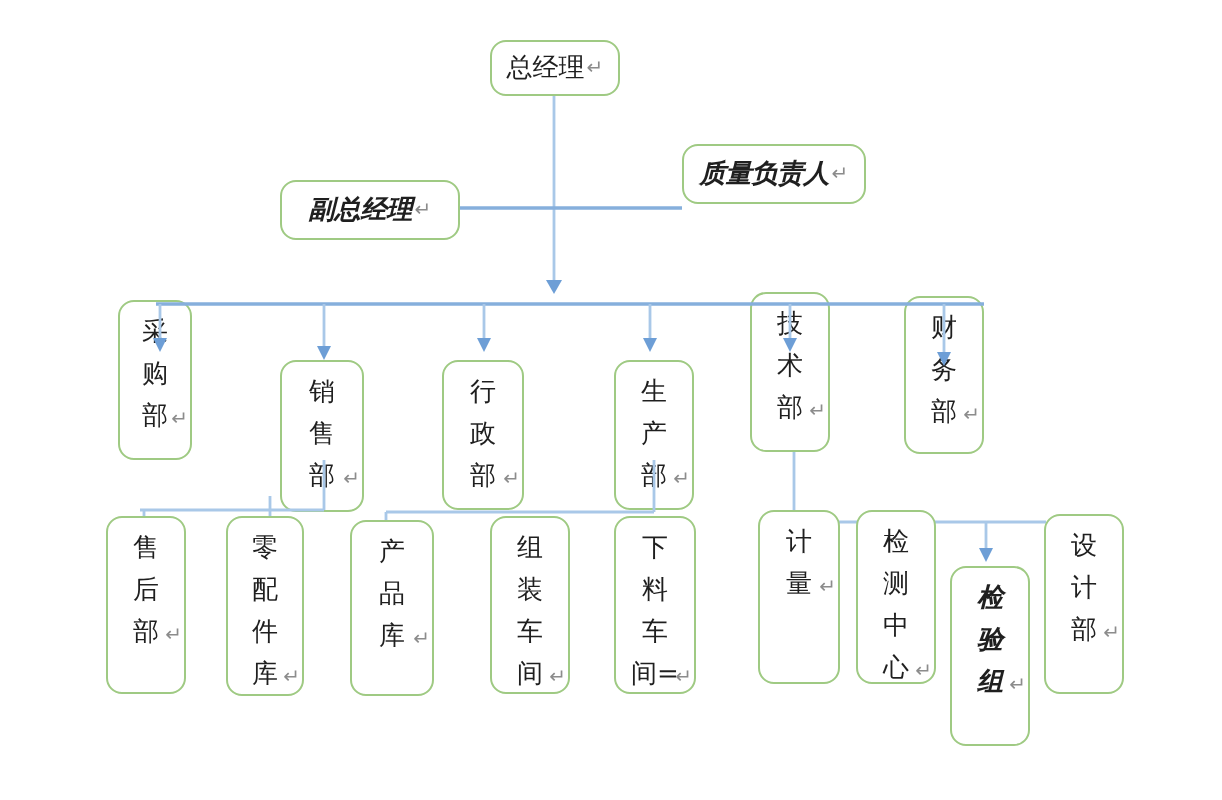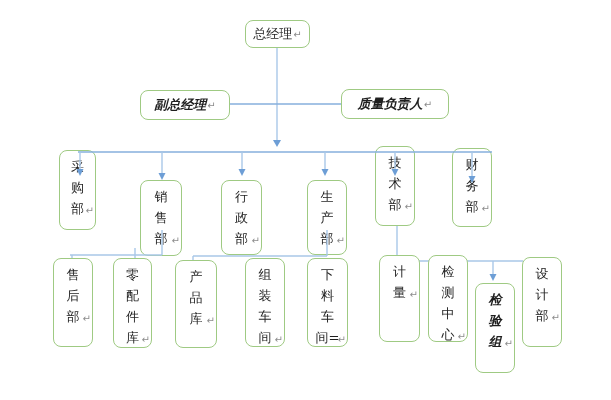--- a/index.html
+++ b/index.html
@@ -43,21 +43,21 @@
         <span class="pil">↵</span>
       </div>
     </div>
 
   <div class="node h bold" style="left:140px;top:90px;width:90px;height:30px">
       <div class="ln">
         <span>副总经理</span>
         <span class="pil">↵</span>
       </div>
     </div>
-  <div class="node h bold" style="left:341px;top:89px;width:108px;height:30px">
+  <div class="node h bold" style="left:341px;top:72px;width:92px;height:30px">
       <div class="ln">
         <span>质量负责人</span>
         <span class="pil">↵</span>
       </div>
     </div>
 
   <div class="node v" style="left:59px;top:150px;width:37px;height:80px">
       <div class="ln"><span>采</span></div>
       <div class="ln"><span>购</span></div>
       <div class="ln"><span>部</span><span class="pil">↵</span></div>

